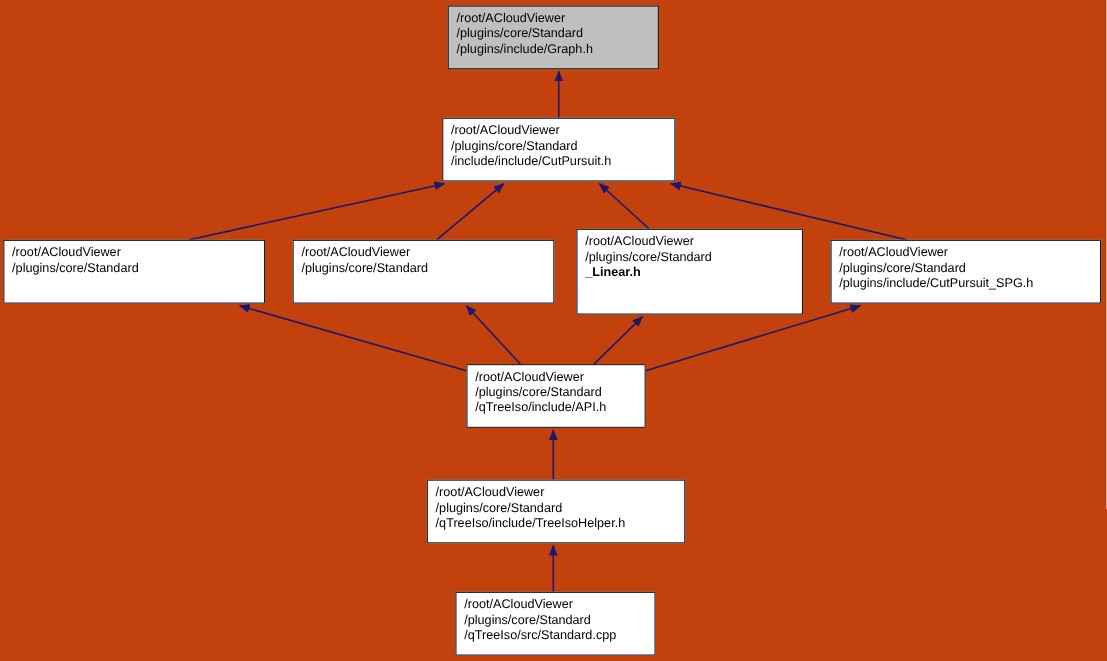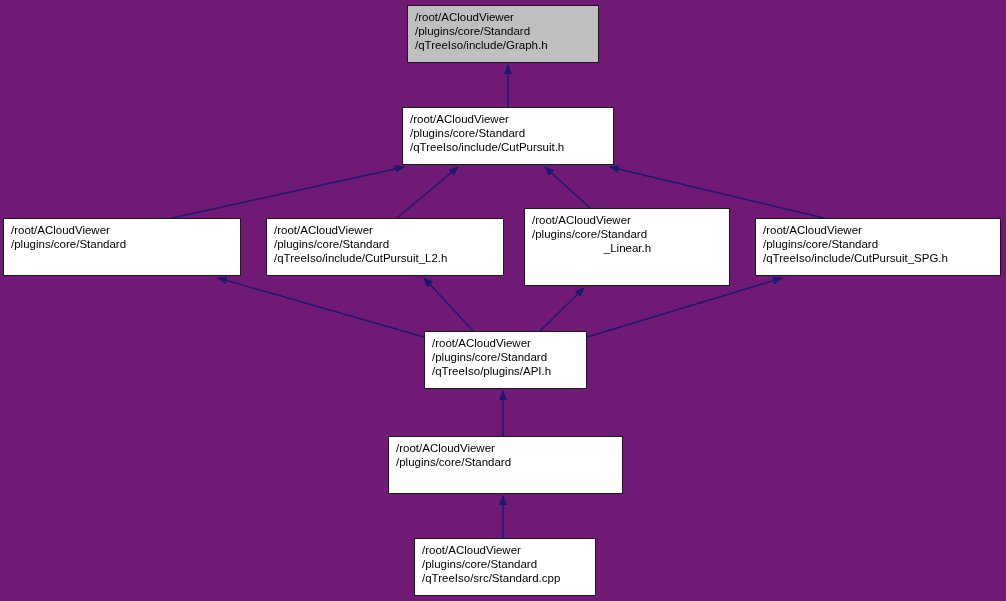--- a/index.html
+++ b/index.html
@@ -4,21 +4,21 @@
 <style>
   html, body {
     margin: 0;
     padding: 0;
     background: #ffffff;
   }
   #graph-canvas {
     position: relative;
     width: 1006px;
     height: 601px;
-    background: #701a75;
+    background: #c2410c;
     font-family: "Liberation Sans", sans-serif;
     overflow: hidden;
   }
   svg.graph-svg {
     position: absolute;
     left: 0;
     top: 0;
     width: 1006px;
     height: 601px;
   }
@@ -35,21 +35,22 @@
     letter-spacing: 0px;
   }
   .node-box.current {
     background: #bfbfbf;
     border: 1px solid #1a1a1a;
   }
   .node-label {
     display: block;
   }
   .node-label.center {
-    text-align: center;
+    text-align: left;
+    font-weight: bold;
   }
 </style>
 </head>
 <body>
 
 <div id="graph-canvas">
   <svg class="graph-svg" viewBox="0 0 1006 601" xmlns="http://www.w3.org/2000/svg">
     <defs>
       <marker id="arrowhead" markerWidth="10" markerHeight="8" refX="9" refY="4" orient="auto" markerUnits="userSpaceOnUse">
         <polygon points="0,0 10,4 0,8" fill="#191970"></polygon>
@@ -63,23 +64,23 @@
         <line x1="824" y1="218" x2="610" y2="167" stroke="#191970" stroke-width="1.4" marker-end="url(#arrowhead)"></line>
         <line x1="424" y1="337" x2="218" y2="278" stroke="#191970" stroke-width="1.4" marker-end="url(#arrowhead)"></line>
         <line x1="473" y1="331" x2="424" y2="278" stroke="#191970" stroke-width="1.4" marker-end="url(#arrowhead)"></line>
         <line x1="540" y1="331" x2="584" y2="288" stroke="#191970" stroke-width="1.4" marker-end="url(#arrowhead)"></line>
         <line x1="587" y1="337" x2="782" y2="278" stroke="#191970" stroke-width="1.4" marker-end="url(#arrowhead)"></line>
         <line x1="503" y1="436" x2="503" y2="391" stroke="#191970" stroke-width="1.4" marker-end="url(#arrowhead)"></line>
         <line x1="503" y1="538" x2="503" y2="496" stroke="#191970" stroke-width="1.4" marker-end="url(#arrowhead)"></line>
       </g>
   </svg>
   <div id="nodes-layer">
-      <div class="node-box current" style="left: 407px; top: 5px; width: 192px; height: 58px;"><span class="node-label">/root/ACloudViewer</span><span class="node-label">/plugins/core/Standard</span><span class="node-label">/qTreeIso/include/Graph.h</span></div>
-      <div class="node-box" style="left: 402px; top: 107px; width: 212px; height: 58px;"><span class="node-label">/root/ACloudViewer</span><span class="node-label">/plugins/core/Standard</span><span class="node-label">/qTreeIso/include/CutPursuit.h</span></div>
+      <div class="node-box current" style="left: 407px; top: 5px; width: 192px; height: 58px;"><span class="node-label">/root/ACloudViewer</span><span class="node-label">/plugins/core/Standard</span><span class="node-label">/plugins/include/Graph.h</span></div>
+      <div class="node-box" style="left: 402px; top: 107px; width: 212px; height: 58px;"><span class="node-label">/root/ACloudViewer</span><span class="node-label">/plugins/core/Standard</span><span class="node-label">/include/include/CutPursuit.h</span></div>
       <div class="node-box" style="left: 3px; top: 218px; width: 238px; height: 58px;"><span class="node-label">/root/ACloudViewer</span><span class="node-label">/plugins/core/Standard</span></div>
-      <div class="node-box" style="left: 266px; top: 218px; width: 238px; height: 58px;"><span class="node-label">/root/ACloudViewer</span><span class="node-label">/plugins/core/Standard</span><span class="node-label">/qTreeIso/include/CutPursuit_L2.h</span></div>
+      <div class="node-box" style="left: 266px; top: 218px; width: 238px; height: 58px;"><span class="node-label">/root/ACloudViewer</span><span class="node-label">/plugins/core/Standard</span></div>
       <div class="node-box" style="left: 524px; top: 208px; width: 206px; height: 78px;"><span class="node-label">/root/ACloudViewer</span><span class="node-label">/plugins/core/Standard</span><span class="node-label center">_Linear.h</span></div>
-      <div class="node-box" style="left: 755px; top: 218px; width: 246px; height: 58px;"><span class="node-label">/root/ACloudViewer</span><span class="node-label">/plugins/core/Standard</span><span class="node-label">/qTreeIso/include/CutPursuit_SPG.h</span></div>
-      <div class="node-box" style="left: 424px; top: 331px; width: 163px; height: 58px;"><span class="node-label">/root/ACloudViewer</span><span class="node-label">/plugins/core/Standard</span><span class="node-label">/qTreeIso/plugins/API.h</span></div>
-      <div class="node-box" style="left: 388px; top: 436px; width: 235px; height: 58px;"><span class="node-label">/root/ACloudViewer</span><span class="node-label">/plugins/core/Standard</span></div>
+      <div class="node-box" style="left: 755px; top: 218px; width: 246px; height: 58px;"><span class="node-label">/root/ACloudViewer</span><span class="node-label">/plugins/core/Standard</span><span class="node-label">/plugins/include/CutPursuit_SPG.h</span></div>
+      <div class="node-box" style="left: 424px; top: 331px; width: 163px; height: 58px;"><span class="node-label">/root/ACloudViewer</span><span class="node-label">/plugins/core/Standard</span><span class="node-label">/qTreeIso/include/API.h</span></div>
+      <div class="node-box" style="left: 388px; top: 436px; width: 235px; height: 58px;"><span class="node-label">/root/ACloudViewer</span><span class="node-label">/plugins/core/Standard</span><span class="node-label">/qTreeIso/include/TreeIsoHelper.h</span></div>
       <div class="node-box" style="left: 414px; top: 538px; width: 182px; height: 58px;"><span class="node-label">/root/ACloudViewer</span><span class="node-label">/plugins/core/Standard</span><span class="node-label">/qTreeIso/src/Standard.cpp</span></div>
     </div>
 </div>
 
 </body></html>

